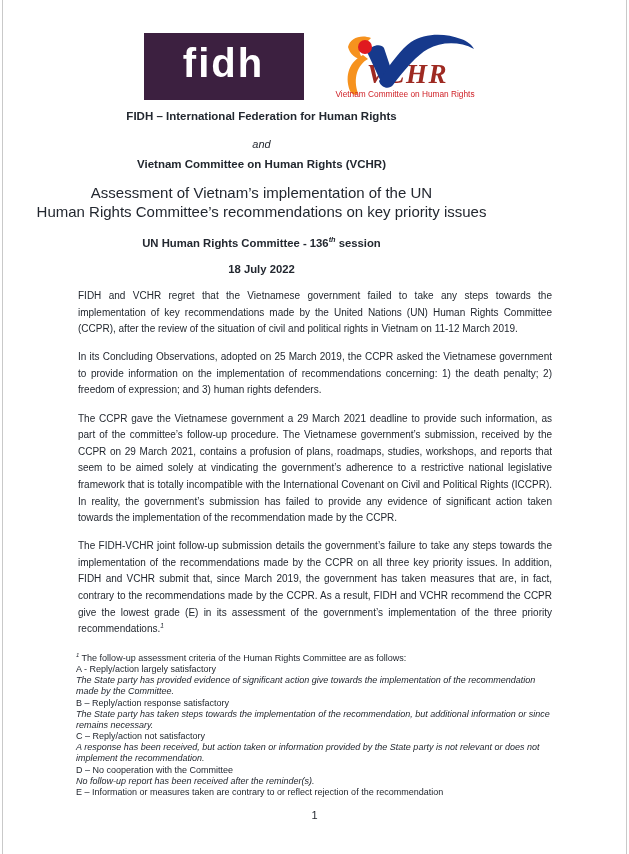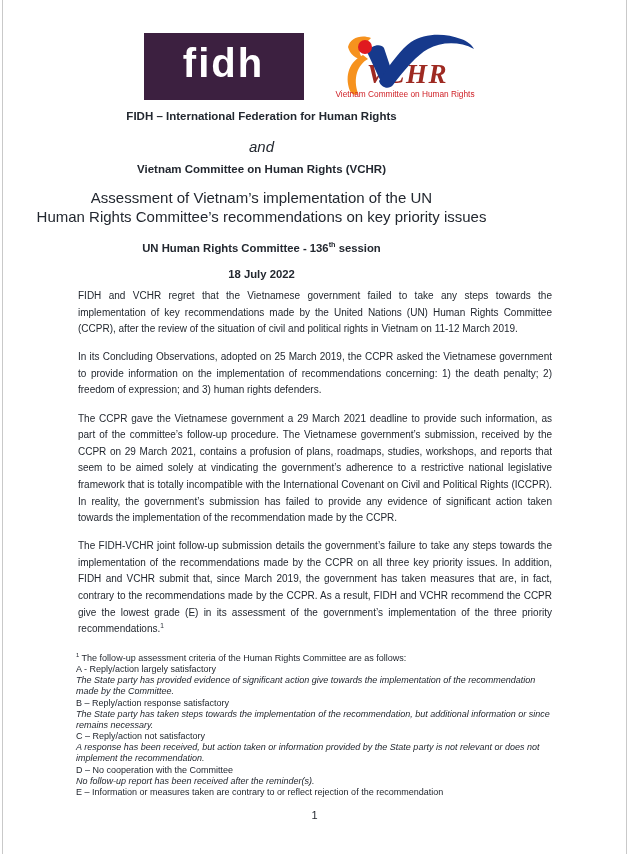--- a/index.html
+++ b/index.html
@@ -27,26 +27,26 @@
   .fidh-text {
     color:#ffffff; font-weight:bold; font-size:40px; letter-spacing:2px;
     transform:translateY(-3px);
     font-family:"Liberation Sans", sans-serif;
   }
   .vchr-box { width:165px; height:67px; position:relative; }
 
   
   .header-block { position:absolute; top:110px; left:0; width:523px; text-align:center; }
   .org-line   { font-size:11.5px; font-weight:bold; margin:0 0 9px; }
-  .and-line   { font-size:15px; font-style:italic; margin:16px 0 8px; }
+  .and-line   { font-size:11px; font-style:italic; margin:16px 0 8px; }
   .org-line2  { font-size:11.5px; font-weight:bold; margin:0; }
   .doc-title  { font-size:15px; font-weight:normal; line-height:19px; margin:13px 0 0; }
   .session-line { font-size:11.3px; font-weight:bold; margin-top:16px; }
   .date-line    { font-size:11.3px; font-weight:bold; margin-top:14px; }
-  sup { font-size:0.65em; vertical-align:super; line-height:0; }
+  sup { font-size:0.65em; vertical-align:super; line-height:0;font-style:italic; }
 
   
   .body-text {
     position:absolute; top:288px; left:78px; right:77px;
     font-size:10px; line-height:16.6px; text-align:justify;
   }
   .body-text p { margin:0 0 11.5px; }
 
   
   .footnote {

